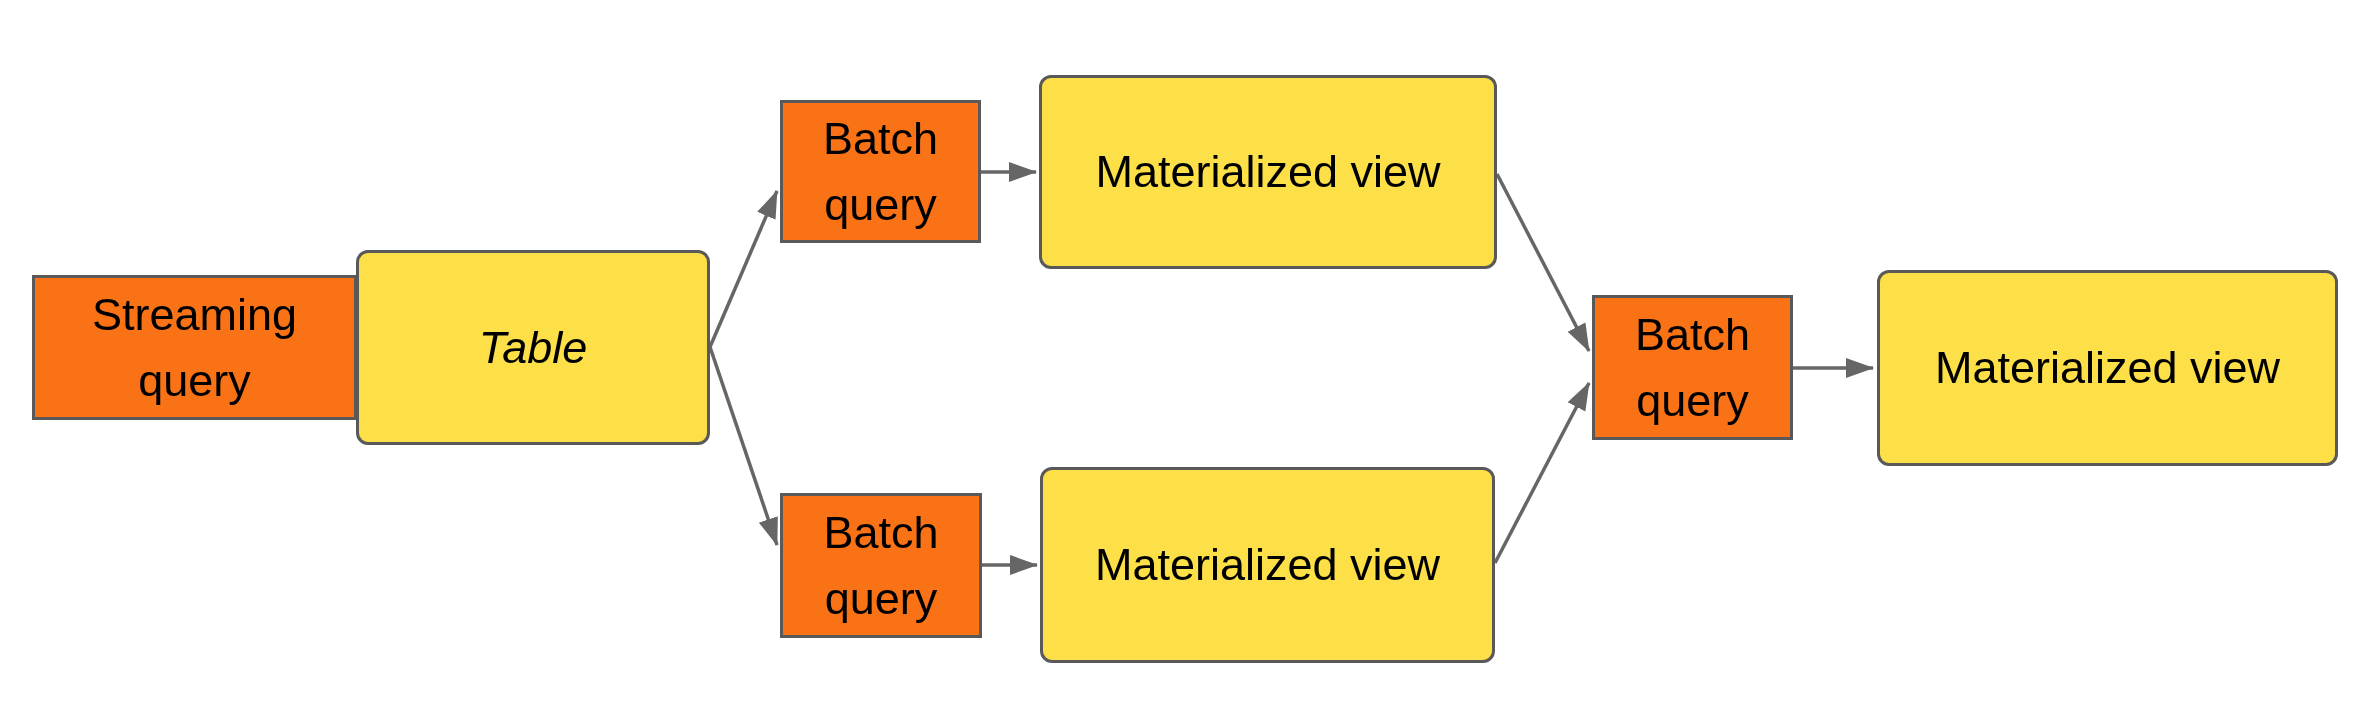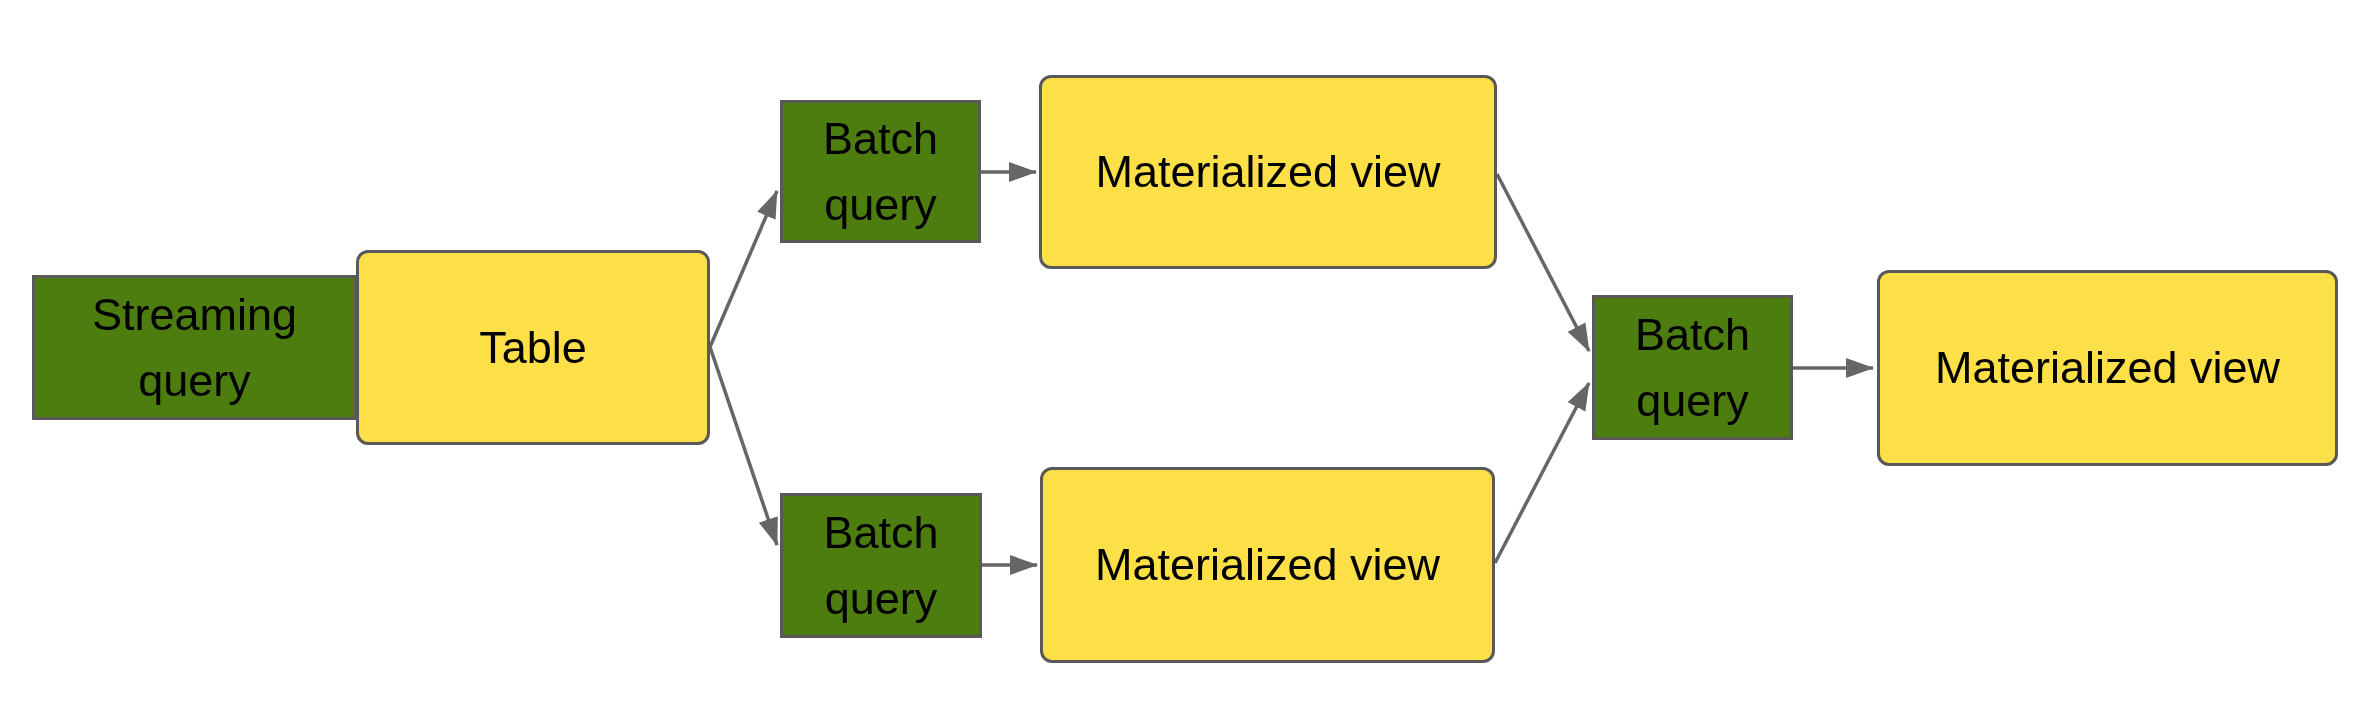--- a/index.html
+++ b/index.html
@@ -34,30 +34,30 @@
     flex-direction: column;
     align-items: center;
     justify-content: center;
     text-align: center;
     font-size: 45px;
     line-height: 1.1;
     color: #000000;
     border: 3px solid #595959;
   }
   .node-yellow {
-    background: #4d7c0f;
+    background: #f97316;
     gap: 16px;
   }
   .node-green {
     background: #fde047;
     border-radius: 12px;
   }
   
   #node-streaming-query   { left: 32px;   top: 275px; width: 325px; height: 145px; }
-  #node-table             { left: 356px;  top: 250px; width: 354px; height: 195px; }
+  #node-table             { left: 356px;  top: 250px; width: 354px; height: 195px; font-style: italic; }
   #node-batch-query-top   { left: 780px;  top: 100px; width: 201px; height: 143px; }
   #node-mv-top            { left: 1039px; top: 75px;  width: 458px; height: 194px; }
   #node-batch-query-bottom{ left: 780px;  top: 493px; width: 202px; height: 145px; }
   #node-mv-bottom         { left: 1040px; top: 467px; width: 455px; height: 196px; }
   #node-batch-query-right { left: 1592px; top: 295px; width: 201px; height: 145px; }
   #node-mv-right          { left: 1877px; top: 270px; width: 461px; height: 196px; }
 </style>
 </head>
 <body>
 

